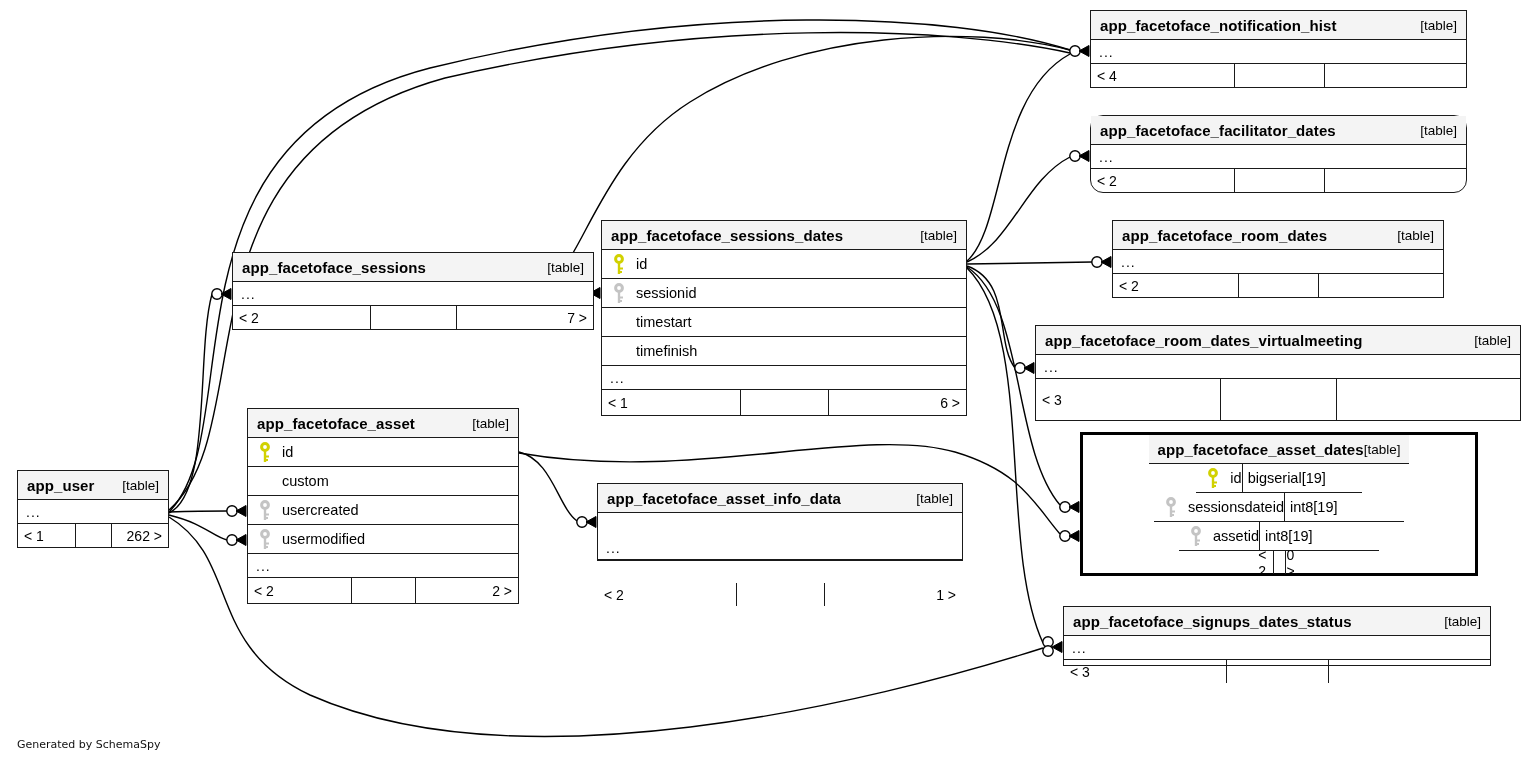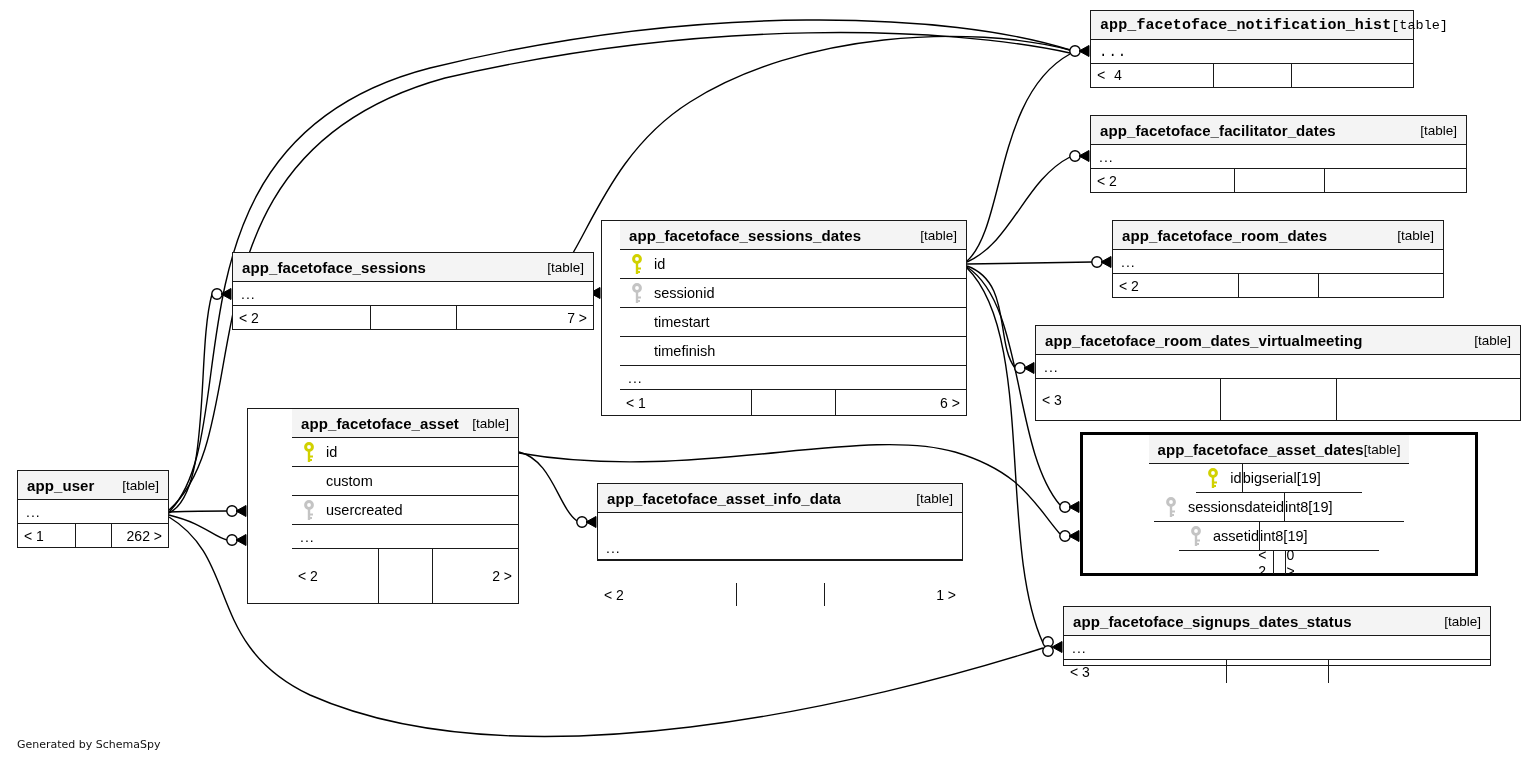--- a/index.html
+++ b/index.html
@@ -25,21 +25,21 @@
   .tbl-name{font-weight:bold;font-size:15px;letter-spacing:0.1px;}
   .tbl-tag{font-size:13.5px;font-weight:normal;}
   .tbl-row{
     height:29px;flex:none;display:flex;align-items:center;
     border-bottom:1px solid #1a1a1a;box-sizing:border-box;font-size:14.5px;
   }
   .tbl-row .keycell{width:34px;flex:none;display:flex;align-items:center;justify-content:center;}
   .tbl-row .colname{flex:1;}
   .tbl-row .coltype{
     width:120px;flex:none;align-self:stretch;display:flex;align-items:center;
-    border-left:1px solid #1a1a1a;font-size:14.5px;box-sizing:border-box;
+    border-left:1px solid #1a1a1a;padding-left:5px;font-size:14.5px;box-sizing:border-box;
   }
   .tbl-ellipsis{
     height:24px;flex:none;display:flex;align-items:center;
     border-bottom:1px solid #1a1a1a;box-sizing:border-box;
     padding-left:8px;font-size:14px;letter-spacing:1px;
   }
   .tbl-footer{flex:1;display:flex;font-size:14px;min-height:23px;}
   .tbl-footer .fcell{box-sizing:border-box;display:flex;align-items:center;}
   .tbl-footer .f-left{width:38%;padding-left:6px;}
   .tbl-footer .f-mid{width:24%;border-left:1px solid #1a1a1a;}
@@ -147,21 +147,21 @@
       <span class="tbl-name">app_facetoface_sessions</span>
       <span class="tbl-tag">[table]</span>
     </div>
     <div class="tbl-ellipsis">...</div>
     <div class="tbl-footer">
       <span class="fcell f-left">&lt; 2</span>
       <span class="fcell f-mid"></span>
       <span class="fcell f-right">7 &gt;</span>
     </div>
   </div>
-<div class="db-table" style="left:601px; top:220px; width:366px; height:196px;padding-left:18px;">
+<div class="db-table" style="left:601px; top:220px; width:366px; height:196px;">
     <div class="tbl-header">
       <span class="tbl-name">app_facetoface_sessions_dates</span>
       <span class="tbl-tag">[table]</span>
     </div>
     <div class="tbl-row">
       <span class="keycell">
         <svg class="keysvg" width="12" height="21" viewBox="0 0 12 21">
           <circle cx="6" cy="5" r="3.4" fill="none" stroke="#d1d100" stroke-width="3"></circle>
           <line x1="6" y1="8.5" x2="6" y2="20" stroke="#d1d100" stroke-width="2.4"></line>
           <line x1="6" y1="14.5" x2="10" y2="14.5" stroke="#d1d100" stroke-width="2"></line>
@@ -189,21 +189,21 @@
       <span class="keycell"></span>
       <span class="colname">timefinish</span>
     </div>
     <div class="tbl-ellipsis">...</div>
     <div class="tbl-footer">
       <span class="fcell f-left">&lt; 1</span>
       <span class="fcell f-mid"></span>
       <span class="fcell f-right">6 &gt;</span>
     </div>
   </div>
-<div class="db-table" style="left:247px; top:408px; width:272px; height:196px;padding-left:44px;">
+<div class="db-table" style="left:247px; top:408px; width:272px; height:196px;">
     <div class="tbl-header">
       <span class="tbl-name">app_facetoface_asset</span>
       <span class="tbl-tag">[table]</span>
     </div>
     <div class="tbl-row">
       <span class="keycell">
         <svg class="keysvg" width="12" height="21" viewBox="0 0 12 21">
           <circle cx="6" cy="5" r="3.4" fill="none" stroke="#d1d100" stroke-width="3"></circle>
           <line x1="6" y1="8.5" x2="6" y2="20" stroke="#d1d100" stroke-width="2.4"></line>
           <line x1="6" y1="14.5" x2="10" y2="14.5" stroke="#d1d100" stroke-width="2"></line>
@@ -220,52 +220,63 @@
       <span class="keycell">
         <svg class="keysvg" width="12" height="21" viewBox="0 0 12 21">
           <circle cx="6" cy="5" r="3.4" fill="none" stroke="#c4c4c4" stroke-width="3"></circle>
           <line x1="6" y1="8.5" x2="6" y2="20" stroke="#c4c4c4" stroke-width="2.4"></line>
           <line x1="6" y1="14.5" x2="10" y2="14.5" stroke="#c4c4c4" stroke-width="2"></line>
           <line x1="6" y1="18" x2="9" y2="18" stroke="#c4c4c4" stroke-width="2"></line>
         </svg>
       </span>
       <span class="colname">usercreated</span>
     </div>
+    <div class="tbl-row">
+      <span class="keycell">
+        <svg class="keysvg" width="12" height="21" viewBox="0 0 12 21">
+          <circle cx="6" cy="5" r="3.4" fill="none" stroke="#c4c4c4" stroke-width="3"></circle>
+          <line x1="6" y1="8.5" x2="6" y2="20" stroke="#c4c4c4" stroke-width="2.4"></line>
+          <line x1="6" y1="14.5" x2="10" y2="14.5" stroke="#c4c4c4" stroke-width="2"></line>
+          <line x1="6" y1="18" x2="9" y2="18" stroke="#c4c4c4" stroke-width="2"></line>
+        </svg>
+      </span>
+      <span class="colname">usermodified</span>
+    </div>
     <div class="tbl-ellipsis">...</div>
     <div class="tbl-footer">
       <span class="fcell f-left">&lt; 2</span>
       <span class="fcell f-mid"></span>
       <span class="fcell f-right">2 &gt;</span>
     </div>
   </div>
 <div class="db-table" style="left:597px; top:483px; width:366px; height:78px;gap:23px;">
     <div class="tbl-header">
       <span class="tbl-name">app_facetoface_asset_info_data</span>
       <span class="tbl-tag">[table]</span>
     </div>
     <div class="tbl-ellipsis">...</div>
     <div class="tbl-footer">
       <span class="fcell f-left">&lt; 2</span>
       <span class="fcell f-mid"></span>
       <span class="fcell f-right">1 &gt;</span>
     </div>
   </div>
-<div class="db-table" style="left:1090px;top:10px;  width:324px; height:78px;font-family:Liberation Mono, monospace;">
+<div class="db-table" style="left:1090px;top:10px;  width:377px; height:78px;">
     <div class="tbl-header">
       <span class="tbl-name">app_facetoface_notification_hist</span>
       <span class="tbl-tag">[table]</span>
     </div>
     <div class="tbl-ellipsis">...</div>
     <div class="tbl-footer">
       <span class="fcell f-left">&lt; 4</span>
       <span class="fcell f-mid"></span>
       <span class="fcell f-right"></span>
     </div>
   </div>
-<div class="db-table" style="left:1090px;top:115px; width:377px; height:78px;">
+<div class="db-table" style="left:1090px;top:115px; width:377px; height:78px;border-radius:13px;">
     <div class="tbl-header">
       <span class="tbl-name">app_facetoface_facilitator_dates</span>
       <span class="tbl-tag">[table]</span>
     </div>
     <div class="tbl-ellipsis">...</div>
     <div class="tbl-footer">
       <span class="fcell f-left">&lt; 2</span>
       <span class="fcell f-mid"></span>
       <span class="fcell f-right"></span>
     </div>

